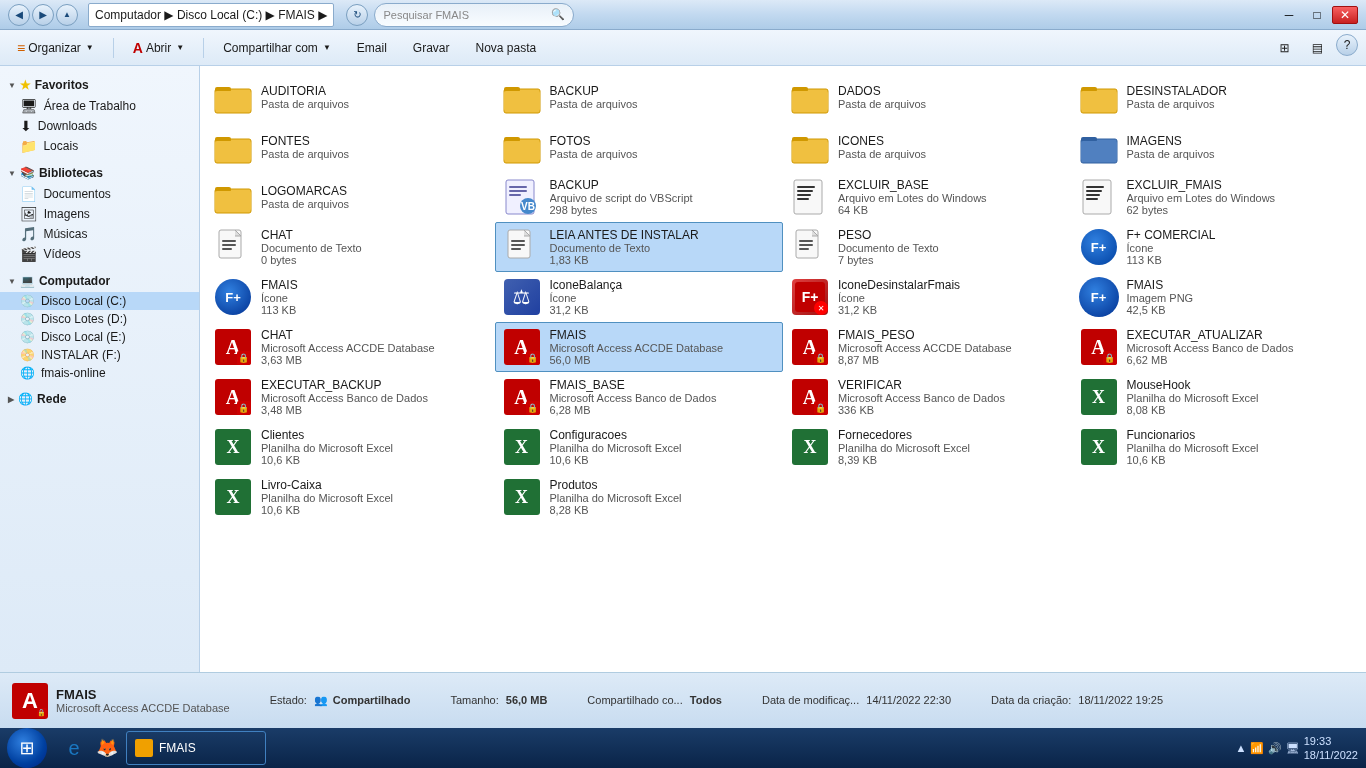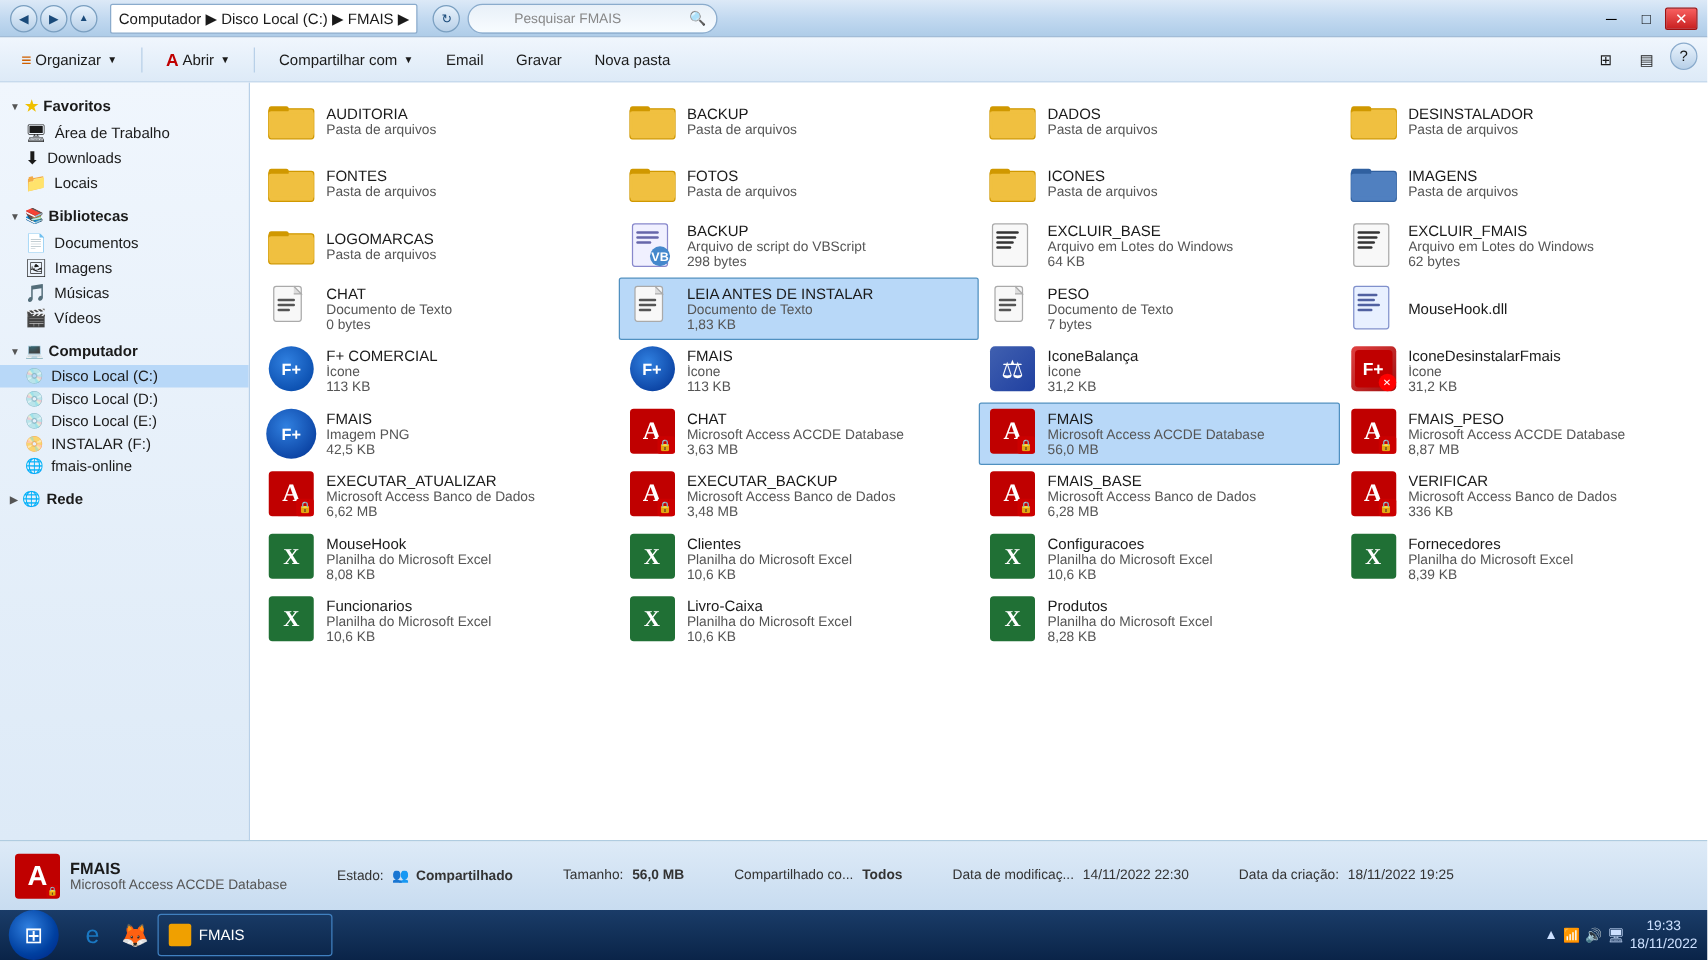--- a/index.html
+++ b/index.html
@@ -88,21 +88,21 @@
       gap: 0;
       align-content: start;
     }
 
     .file-item {
       display: flex; align-items: center; gap: 8px; padding: 4px 6px;
       cursor: pointer; border: 1px solid transparent; border-radius: 2px;
       min-height: 48px;
     }
     .file-item.selected { background: #b8d8f8; border-color: #5090c0; }
-    .file-icon { width: 40px; height: 40px; flex-shrink: 0; display: flex; align-items: flex-start; justify-content: center; }
+    .file-icon { width: 40px; height: 40px; flex-shrink: 0; display: flex; align-items: center; justify-content: center; }
     .file-info { flex: 1; min-width: 0; }
     .file-name { font-size: 12px; color: #1a1a1a; font-weight: 500; white-space: nowrap; overflow: hidden; text-overflow: ellipsis; }
     .file-desc { font-size: 11px; color: #555; white-space: nowrap; overflow: hidden; text-overflow: ellipsis; }
     .file-size { font-size: 11px; color: #555; }
 
     
     .status-bar {
       height: 56px; background: linear-gradient(to bottom, #ddeaf7, #c8dcf0);
       border-top: 1px solid #b0cce0; padding: 4px 12px;
       display: flex; align-items: center; gap: 40px; flex-shrink: 0;
@@ -132,21 +132,21 @@
     .taskbar-items { display: flex; align-items: center; gap: 2px; flex: 1; padding: 0 4px; }
     .taskbar-item {
       height: 34px; min-width: 140px; max-width: 160px; display: flex; align-items: center; gap: 6px;
       background: linear-gradient(to bottom, #2060a8, #1040708);
       border: 1px solid #4080c0; border-radius: 3px; padding: 0 8px; cursor: pointer;
       font-size: 12px; color: #fff;
     }
     .taskbar-ie { width: 32px; height: 34px; display: flex; align-items: center; justify-content: center; color: #60a8f0; font-size: 18px; cursor: pointer; }
     .taskbar-ff { width: 32px; height: 34px; display: flex; align-items: center; justify-content: center; font-size: 18px; cursor: pointer; }
     .taskbar-tray { display: flex; align-items: center; gap: 4px; padding: 0 8px; color: #cce0ff; font-size: 11px; }
-    .taskbar-clock { text-align: center; font-size: 11px; color: #cce0ff; line-height: 1.3; }
+    .taskbar-clock { text-align: left; font-size: 11px; color: #cce0ff; line-height: 1.3; }
     .access-icon-bg { width: 36px; height: 36px; border-radius: 3px; display: flex; align-items: center; justify-content: center; font-weight: bold; font-size: 16px; color: #fff; }
     .access-red { background: #c00000; }
 
     
     ::-webkit-scrollbar { width: 16px; }
     ::-webkit-scrollbar-track { background: #f0f0f0; }
     ::-webkit-scrollbar-thumb { background: #b0c0d0; border: 2px solid #f0f0f0; border-radius: 4px; }
 
     .sidebar-drive { display: flex; align-items: center; gap: 6px; padding: 2px 8px 2px 20px; cursor: pointer; font-size: 12px; color: #1a1a1a; }
     .sidebar-drive.active { background: #b8d8f8; }
@@ -159,21 +159,21 @@
     <div class="title-bar-nav">
       <div class="nav-btn">◀</div>
       <div class="nav-btn">▶</div>
       <div class="nav-btn" style="font-size:8px;">▲</div>
     </div>
     <div class="breadcrumb-bar">
       <span>Computador ▶ Disco Local (C:) ▶ FMAIS ▶</span>
     </div>
     <div class="nav-btn" style="margin-left:2px;">↻</div>
     <div class="search-bar">
-      <span style="flex:1;margin-left:28px;">Pesquisar FMAIS</span>
+      <span style="flex:1;">Pesquisar FMAIS</span>
       <span>🔍</span>
     </div>
   </div>
   <div class="title-controls">
     <div class="ctrl-btn">─</div>
     <div class="ctrl-btn">□</div>
     <div class="ctrl-btn close">✕</div>
   </div>
 </div>
 
@@ -260,21 +260,21 @@
       <span class="arrow">▼</span>
       <span class="monitor-icon">💻</span>
       <span>Computador</span>
     </div>
     <div class="sidebar-drive active">
       <span class="item-icon">💿</span>
       <span>Disco Local (C:)</span>
     </div>
     <div class="sidebar-drive">
       <span class="item-icon">💿</span>
-      <span>Disco Local (D:)</span>
+      <span>Disco Lotes (D:)</span>
     </div>
     <div class="sidebar-drive">
       <span class="item-icon">💿</span>
       <span>Disco Local (E:)</span>
     </div>
     <div class="sidebar-drive">
       <span class="item-icon">📀</span>
       <span>INSTALAR (F:)</span>
     </div>
     <div class="sidebar-drive">
@@ -514,36 +514,20 @@
     <polyline points="18,2 24,8 24,8 18,8" fill="#ddd" stroke="#aaa" stroke-width="1"></polyline>
     <rect x="5" y="12" width="14" height="2" rx="1" fill="#555"></rect>
     <rect x="5" y="16" width="14" height="2" rx="1" fill="#555"></rect>
     <rect x="5" y="20" width="10" height="2" rx="1" fill="#555"></rect>
   </svg>
         </div>
     <div class="file-info">
       <div class="file-name">PESO</div>
       <div class="file-desc">Documento de Texto</div>
       <div class="file-size">7 bytes</div>
-    </div>
-  </div>
-      <div class="file-item">
-    <div class="file-icon">
-          <svg width="36" height="38" viewBox="0 0 36 38">
-    <rect x="2" y="2" width="28" height="34" rx="2" fill="#e8f0ff" stroke="#8090cc" stroke-width="1"></rect>
-    <rect x="5" y="8" width="16" height="2" rx="1" fill="#5060a0"></rect>
-    <rect x="5" y="12" width="14" height="2" rx="1" fill="#5060a0"></rect>
-    <rect x="5" y="16" width="18" height="2" rx="1" fill="#5060a0"></rect>
-    <rect x="5" y="20" width="12" height="2" rx="1" fill="#5060a0"></rect>
-  </svg>
-        </div>
-    <div class="file-info">
-      <div class="file-name">MouseHook.dll</div>
-      <div class="file-desc"></div>
-
     </div>
   </div>
       <div class="file-item">
     <div class="file-icon">
           <div style="width:36px; height:36px; background:radial-gradient(circle at 40% 35%, #3080e0, #0040a0); border-radius:50%; display:flex; align-items:center; justify-content:center; font-weight:bold; font-size:13px; color:#fff;">F+</div>
         </div>
     <div class="file-info">
       <div class="file-name">F+ COMERCIAL</div>
       <div class="file-desc">Ícone</div>
       <div class="file-size">113 KB</div>

